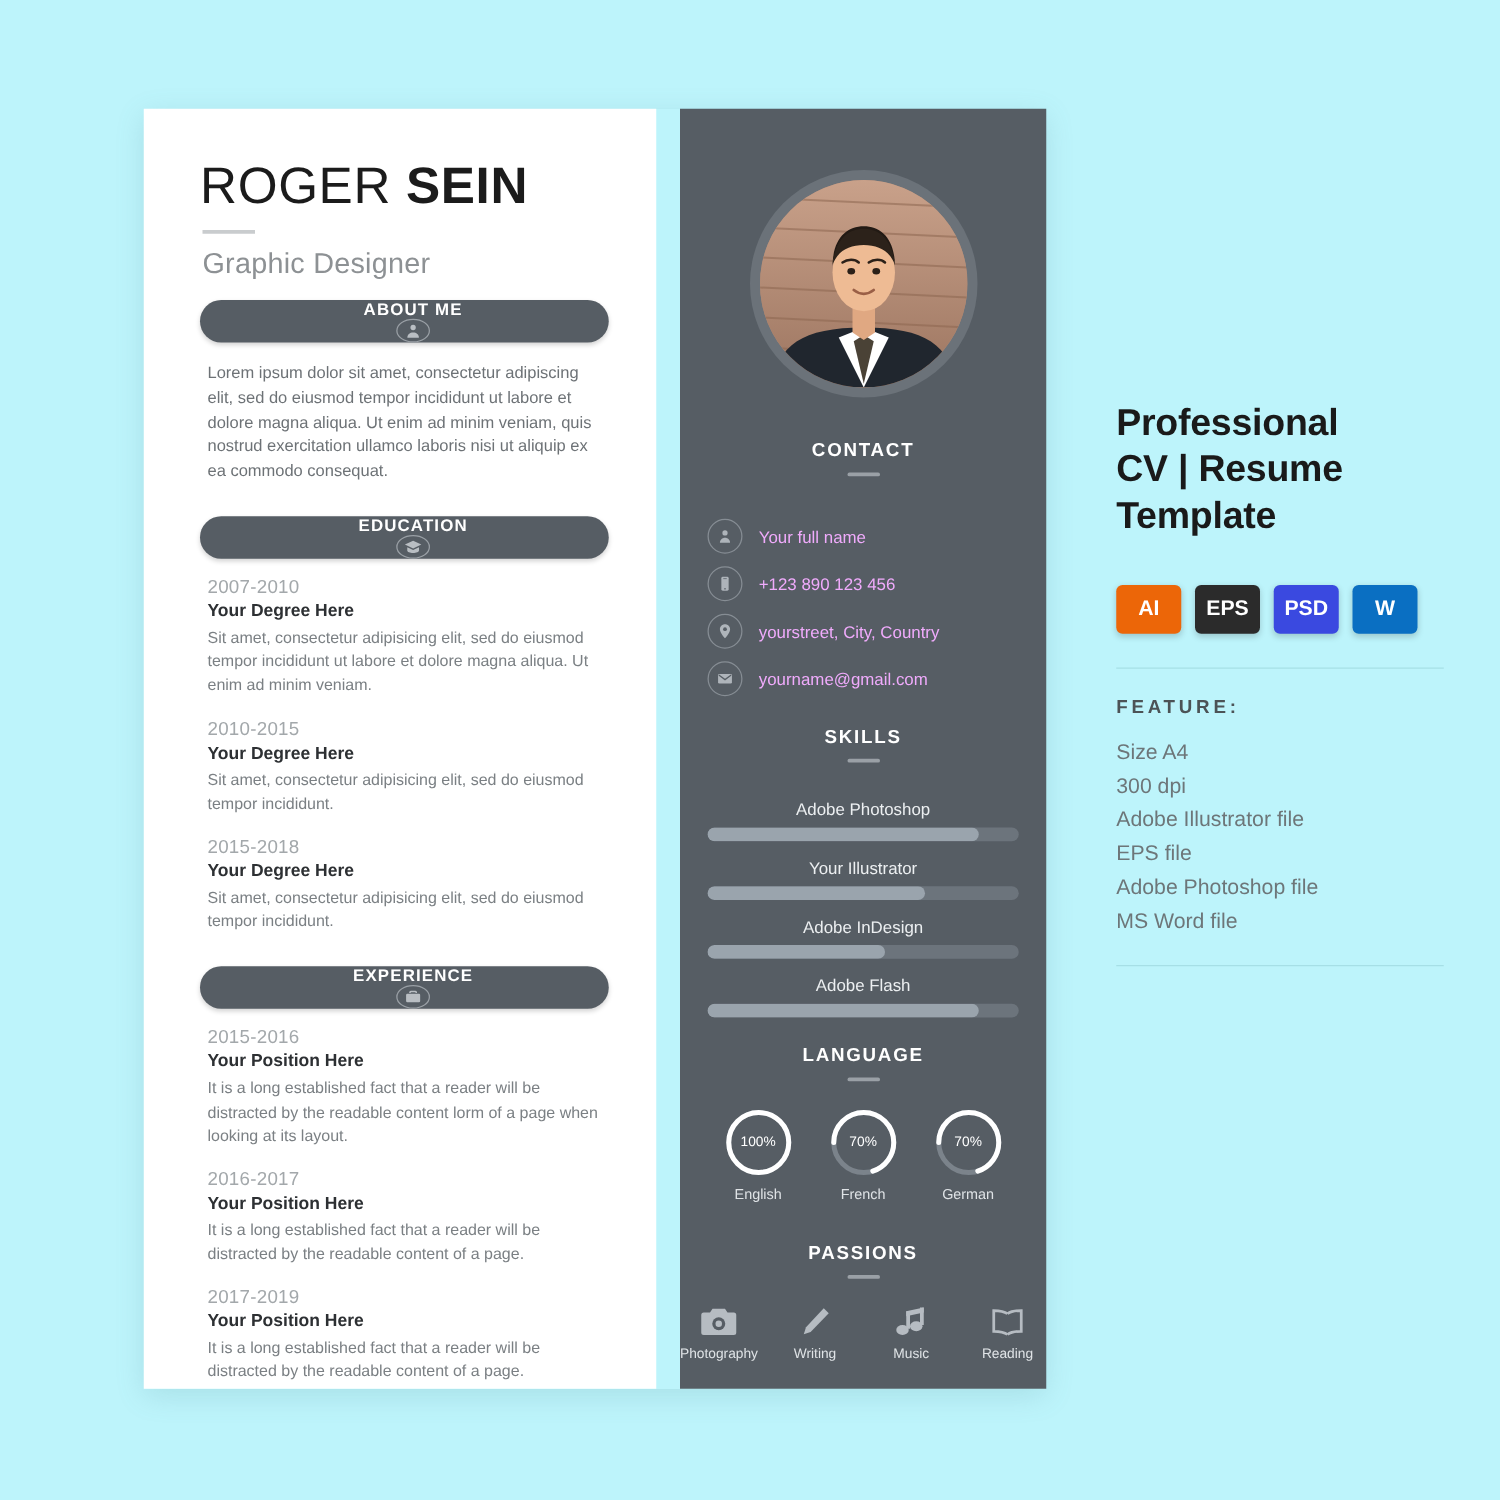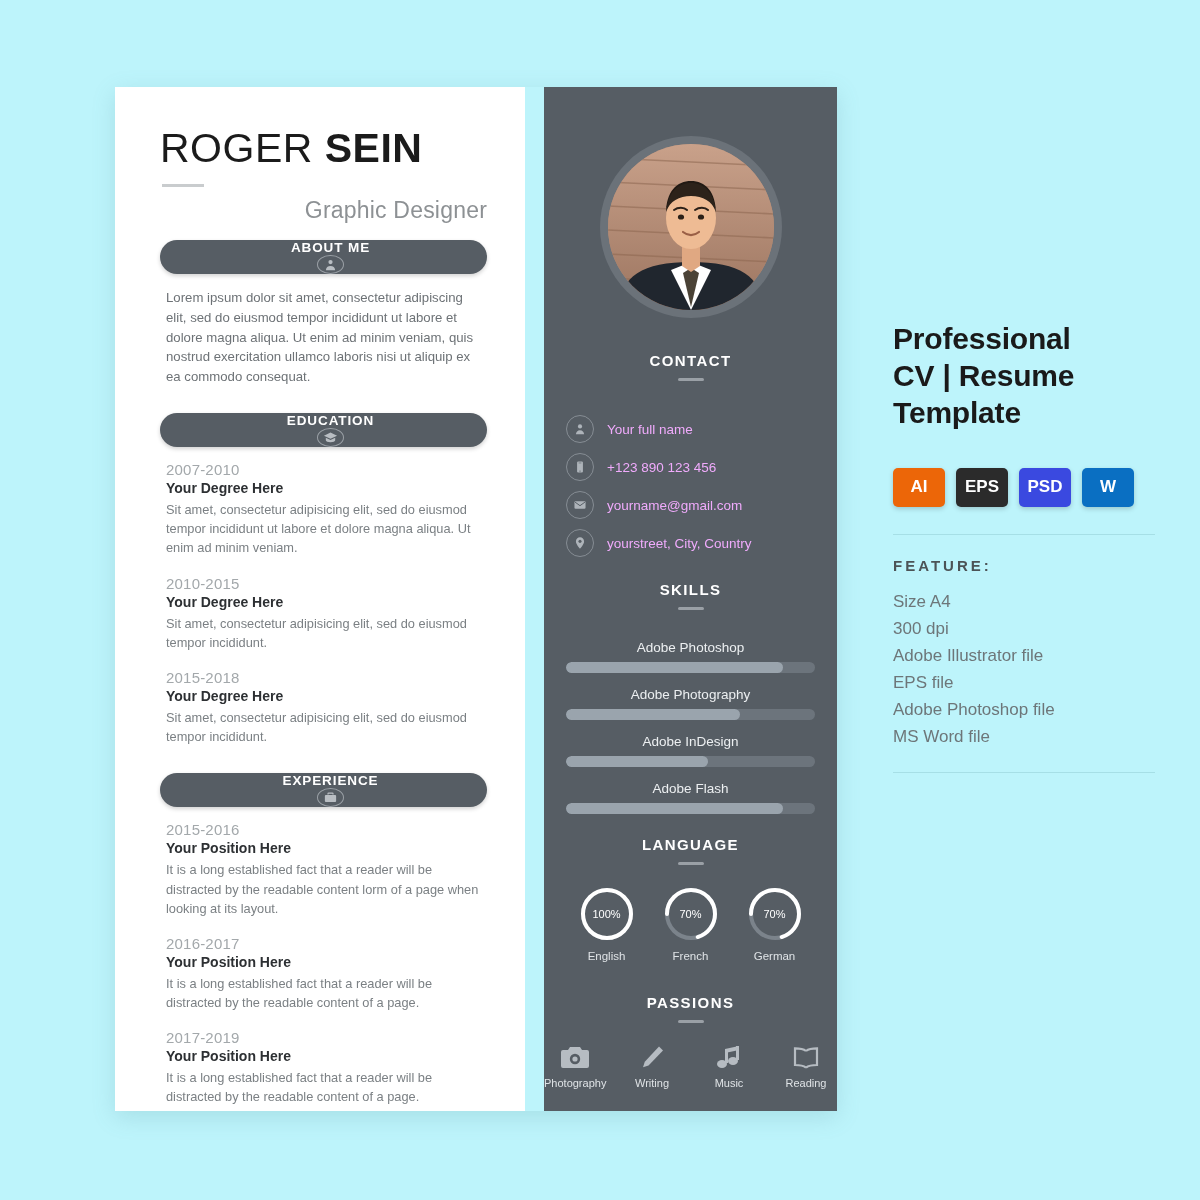--- a/index.html
+++ b/index.html
@@ -28,21 +28,21 @@
   }
 
   
   .name-line{
     font-size:41px;letter-spacing:0.5px;color:#1b1b1b;white-space:nowrap;
     line-height:1.05;margin:0;
   }
   .name-first{font-weight:400;}
   .name-last{font-weight:700;}
   .name-rule{width:42px;height:3px;background:#c9ccce;margin:14px 0 10px 2px;}
-  .job-title{font-size:23px;color:#8d9194;font-weight:400;letter-spacing:0.2px;margin:0 0 16px 2px;text-align:right;}
+  .job-title{font-size:23px;color:#8d9194;font-weight:400;letter-spacing:0.2px;margin:0 0 16px 2px;}
 
   
   .pill{
     height:34px;border-radius:17px;background:#565d64;
     display:flex;align-items:center;justify-content:space-between;
     padding:0 6px 0 20px;margin:0 0 14px 0;
     box-shadow:0 2px 4px rgba(0,0,0,0.18);
     flex-direction:column;
   }
   .pill-label{color:#ffffff;font-size:13.5px;font-weight:700;letter-spacing:0.9px;}
@@ -273,50 +273,50 @@
                   <rect x="7" y="2.5" width="10" height="19" rx="2"></rect>
                   <rect x="9.6" y="4.6" width="4.8" height="1" fill="#565d64"></rect>
                   <circle cx="12" cy="19" r="1.1" fill="#565d64"></circle>
                 </svg>
             </span>
             <span class="c-text">+123 890 123 456</span>
           </div>
           <div class="contact-row">
             <span class="c-ico">
               <svg width="14" height="14" viewBox="0 0 24 24" fill="currentColor">
-                  <rect x="2.5" y="5.5" width="19" height="13" rx="1.8"></rect>
-                  <path d="M3.5 7l8.5 6.2L20.5 7" stroke="#565d64" stroke-width="1.7" fill="none"></path>
-                </svg>
-            </span>
-            <span class="c-text">yourname@gmail.com</span>
+                  <path d="M12 2.3c-4 0-7 3-7 7 0 5 7 12.4 7 12.4s7-7.4 7-12.4c0-4-3-7-7-7z"></path>
+                  <circle cx="12" cy="9.2" r="2.6" fill="#565d64"></circle>
+                </svg>
+            </span>
+            <span class="c-text">yourstreet, City, Country</span>
           </div>
           <div class="contact-row">
             <span class="c-ico">
               <svg width="14" height="14" viewBox="0 0 24 24" fill="currentColor">
-                  <path d="M12 2.3c-4 0-7 3-7 7 0 5 7 12.4 7 12.4s7-7.4 7-12.4c0-4-3-7-7-7z"></path>
-                  <circle cx="12" cy="9.2" r="2.6" fill="#565d64"></circle>
-                </svg>
-            </span>
-            <span class="c-text">yourstreet, City, Country</span>
+                  <rect x="2.5" y="5.5" width="19" height="13" rx="1.8"></rect>
+                  <path d="M3.5 7l8.5 6.2L20.5 7" stroke="#565d64" stroke-width="1.7" fill="none"></path>
+                </svg>
+            </span>
+            <span class="c-text">yourname@gmail.com</span>
           </div>
         </div>
       </div>
 
       <div style="margin-top:24px;">
         <div class="r-head">SKILLS</div>
         <div class="r-rule"></div>
         <div class="skills-block">
           <div>
             <div class="skill-name">Adobe Photoshop</div>
             <div class="skill-bar">
               <div class="skill-fill" style="width: 87%;"></div>
             </div>
           </div>
           <div>
-            <div class="skill-name">Adobe Photography</div>
+            <div class="skill-name">Your Illustrator</div>
             <div class="skill-bar">
               <div class="skill-fill" style="width: 70%;"></div>
             </div>
           </div>
           <div>
             <div class="skill-name">Adobe InDesign</div>
             <div class="skill-bar">
               <div class="skill-fill" style="width: 57%;"></div>
             </div>
           </div>

